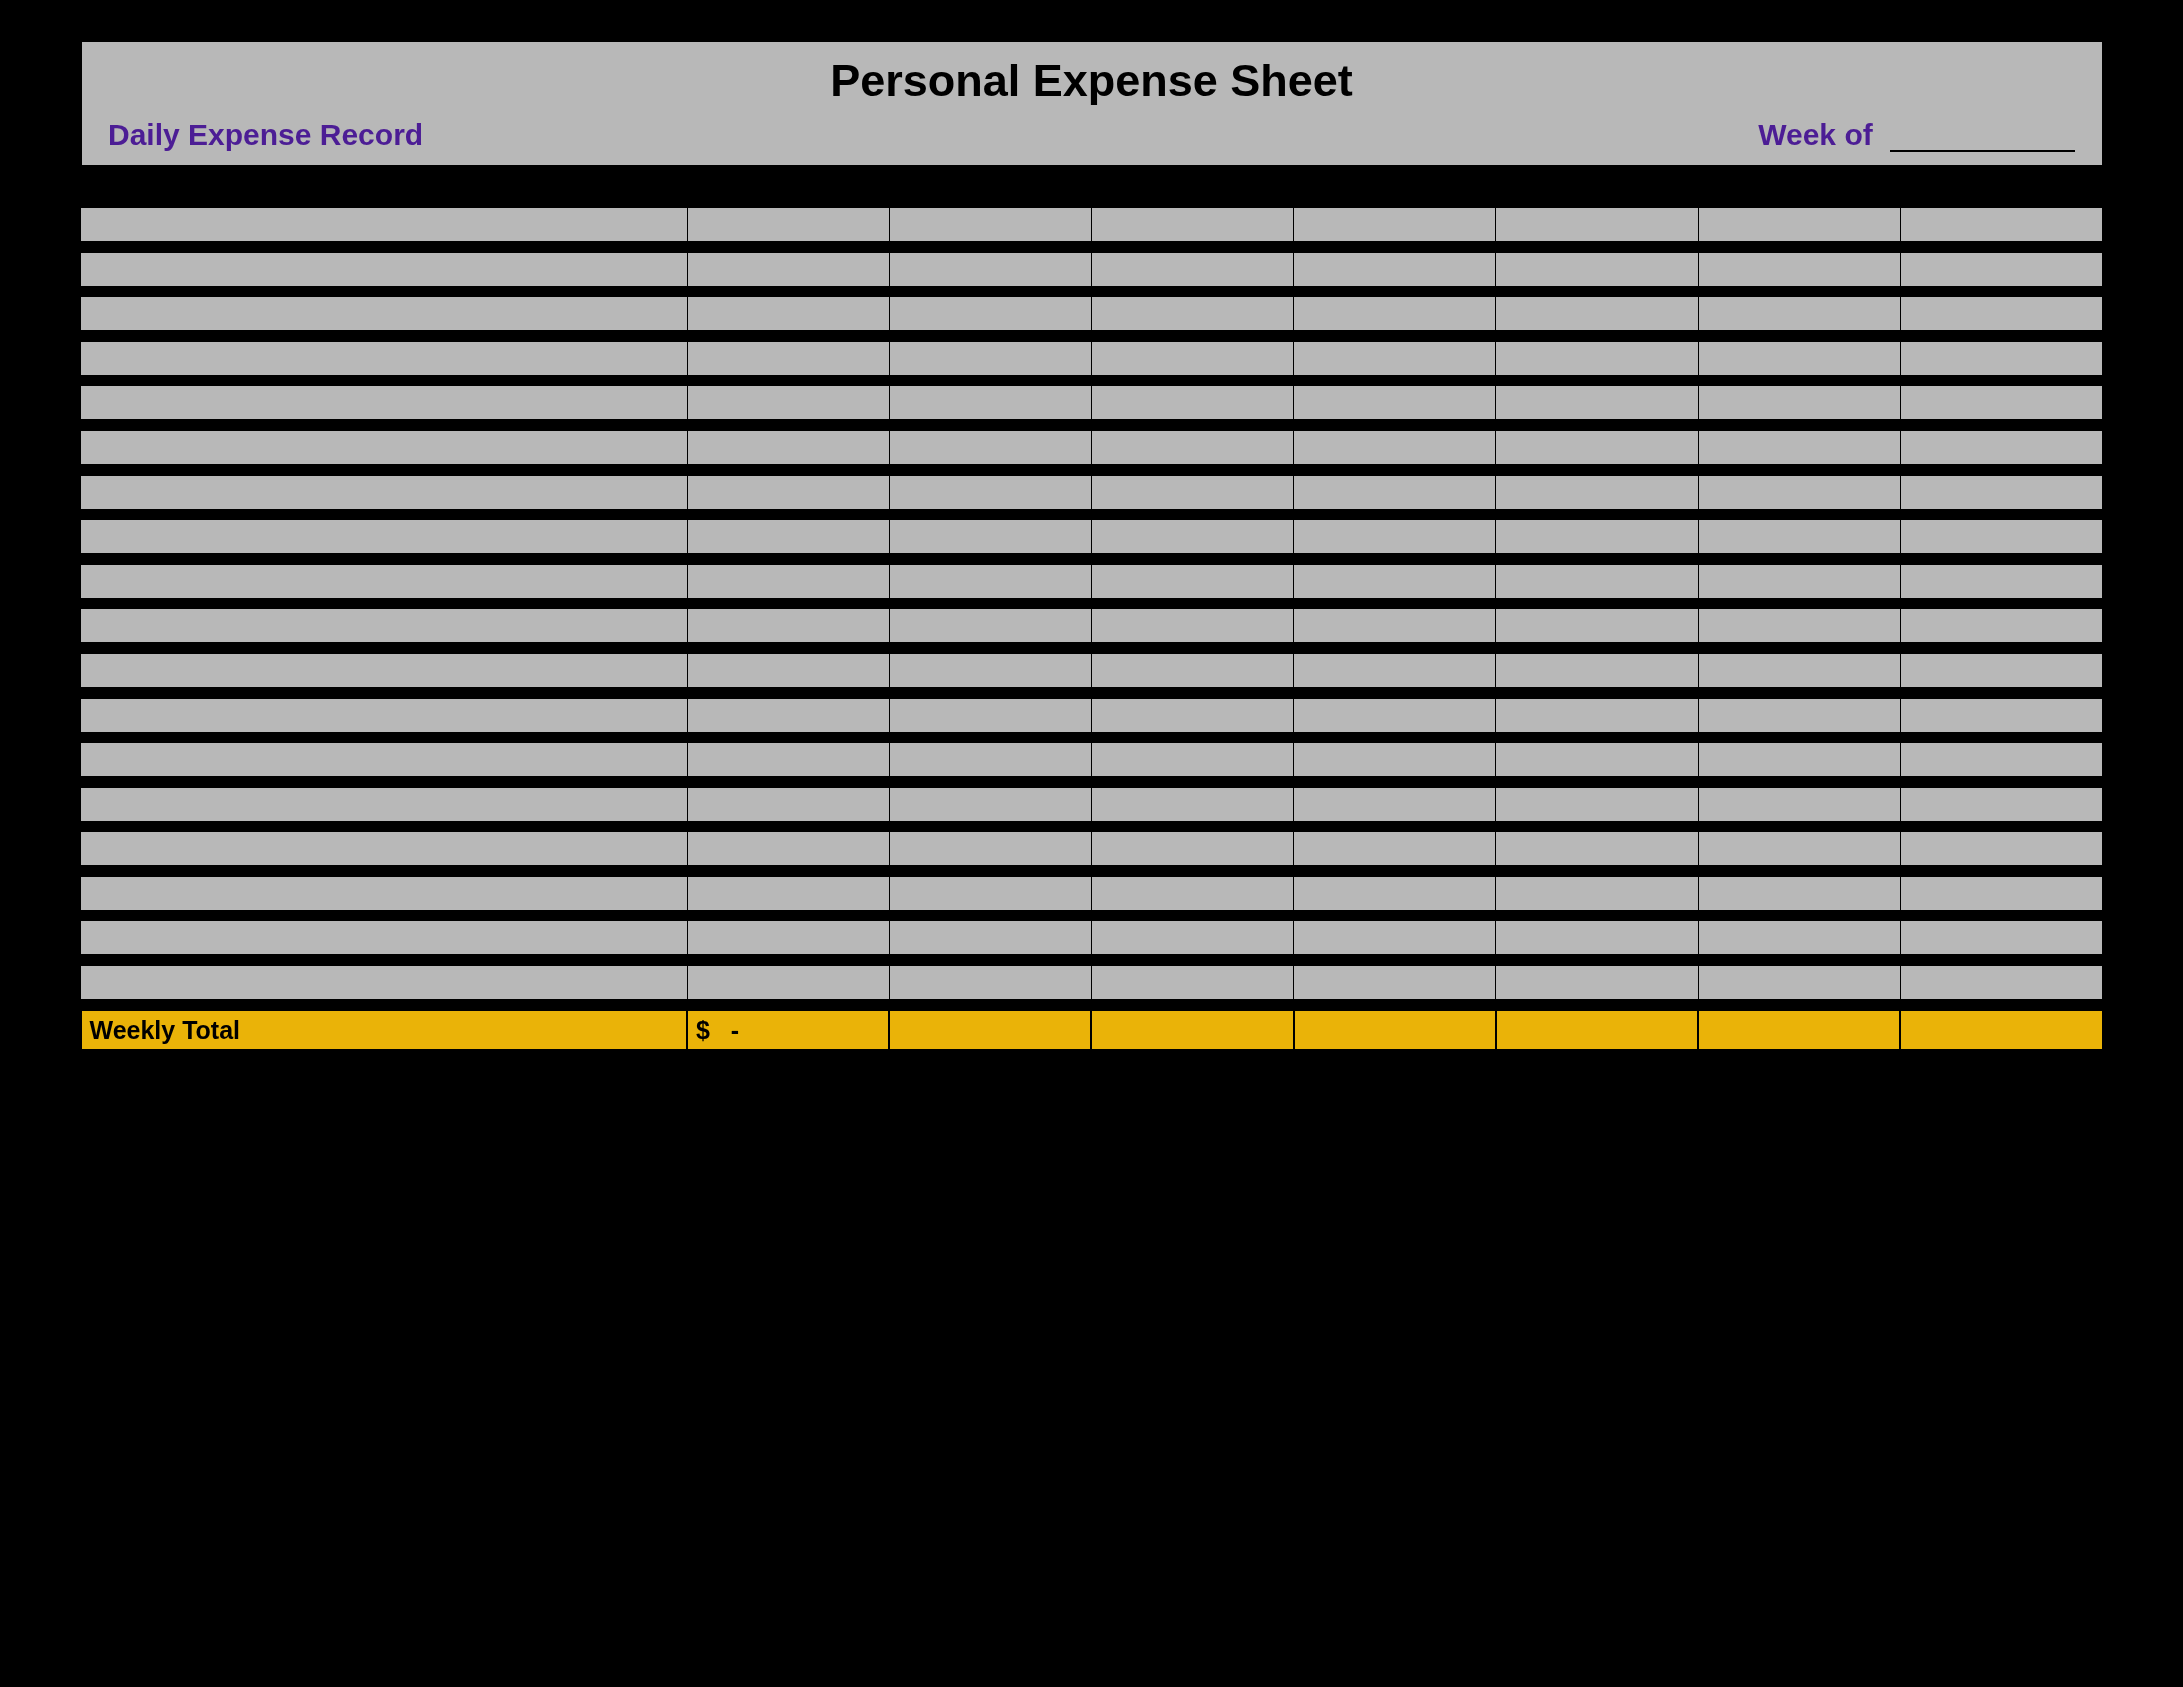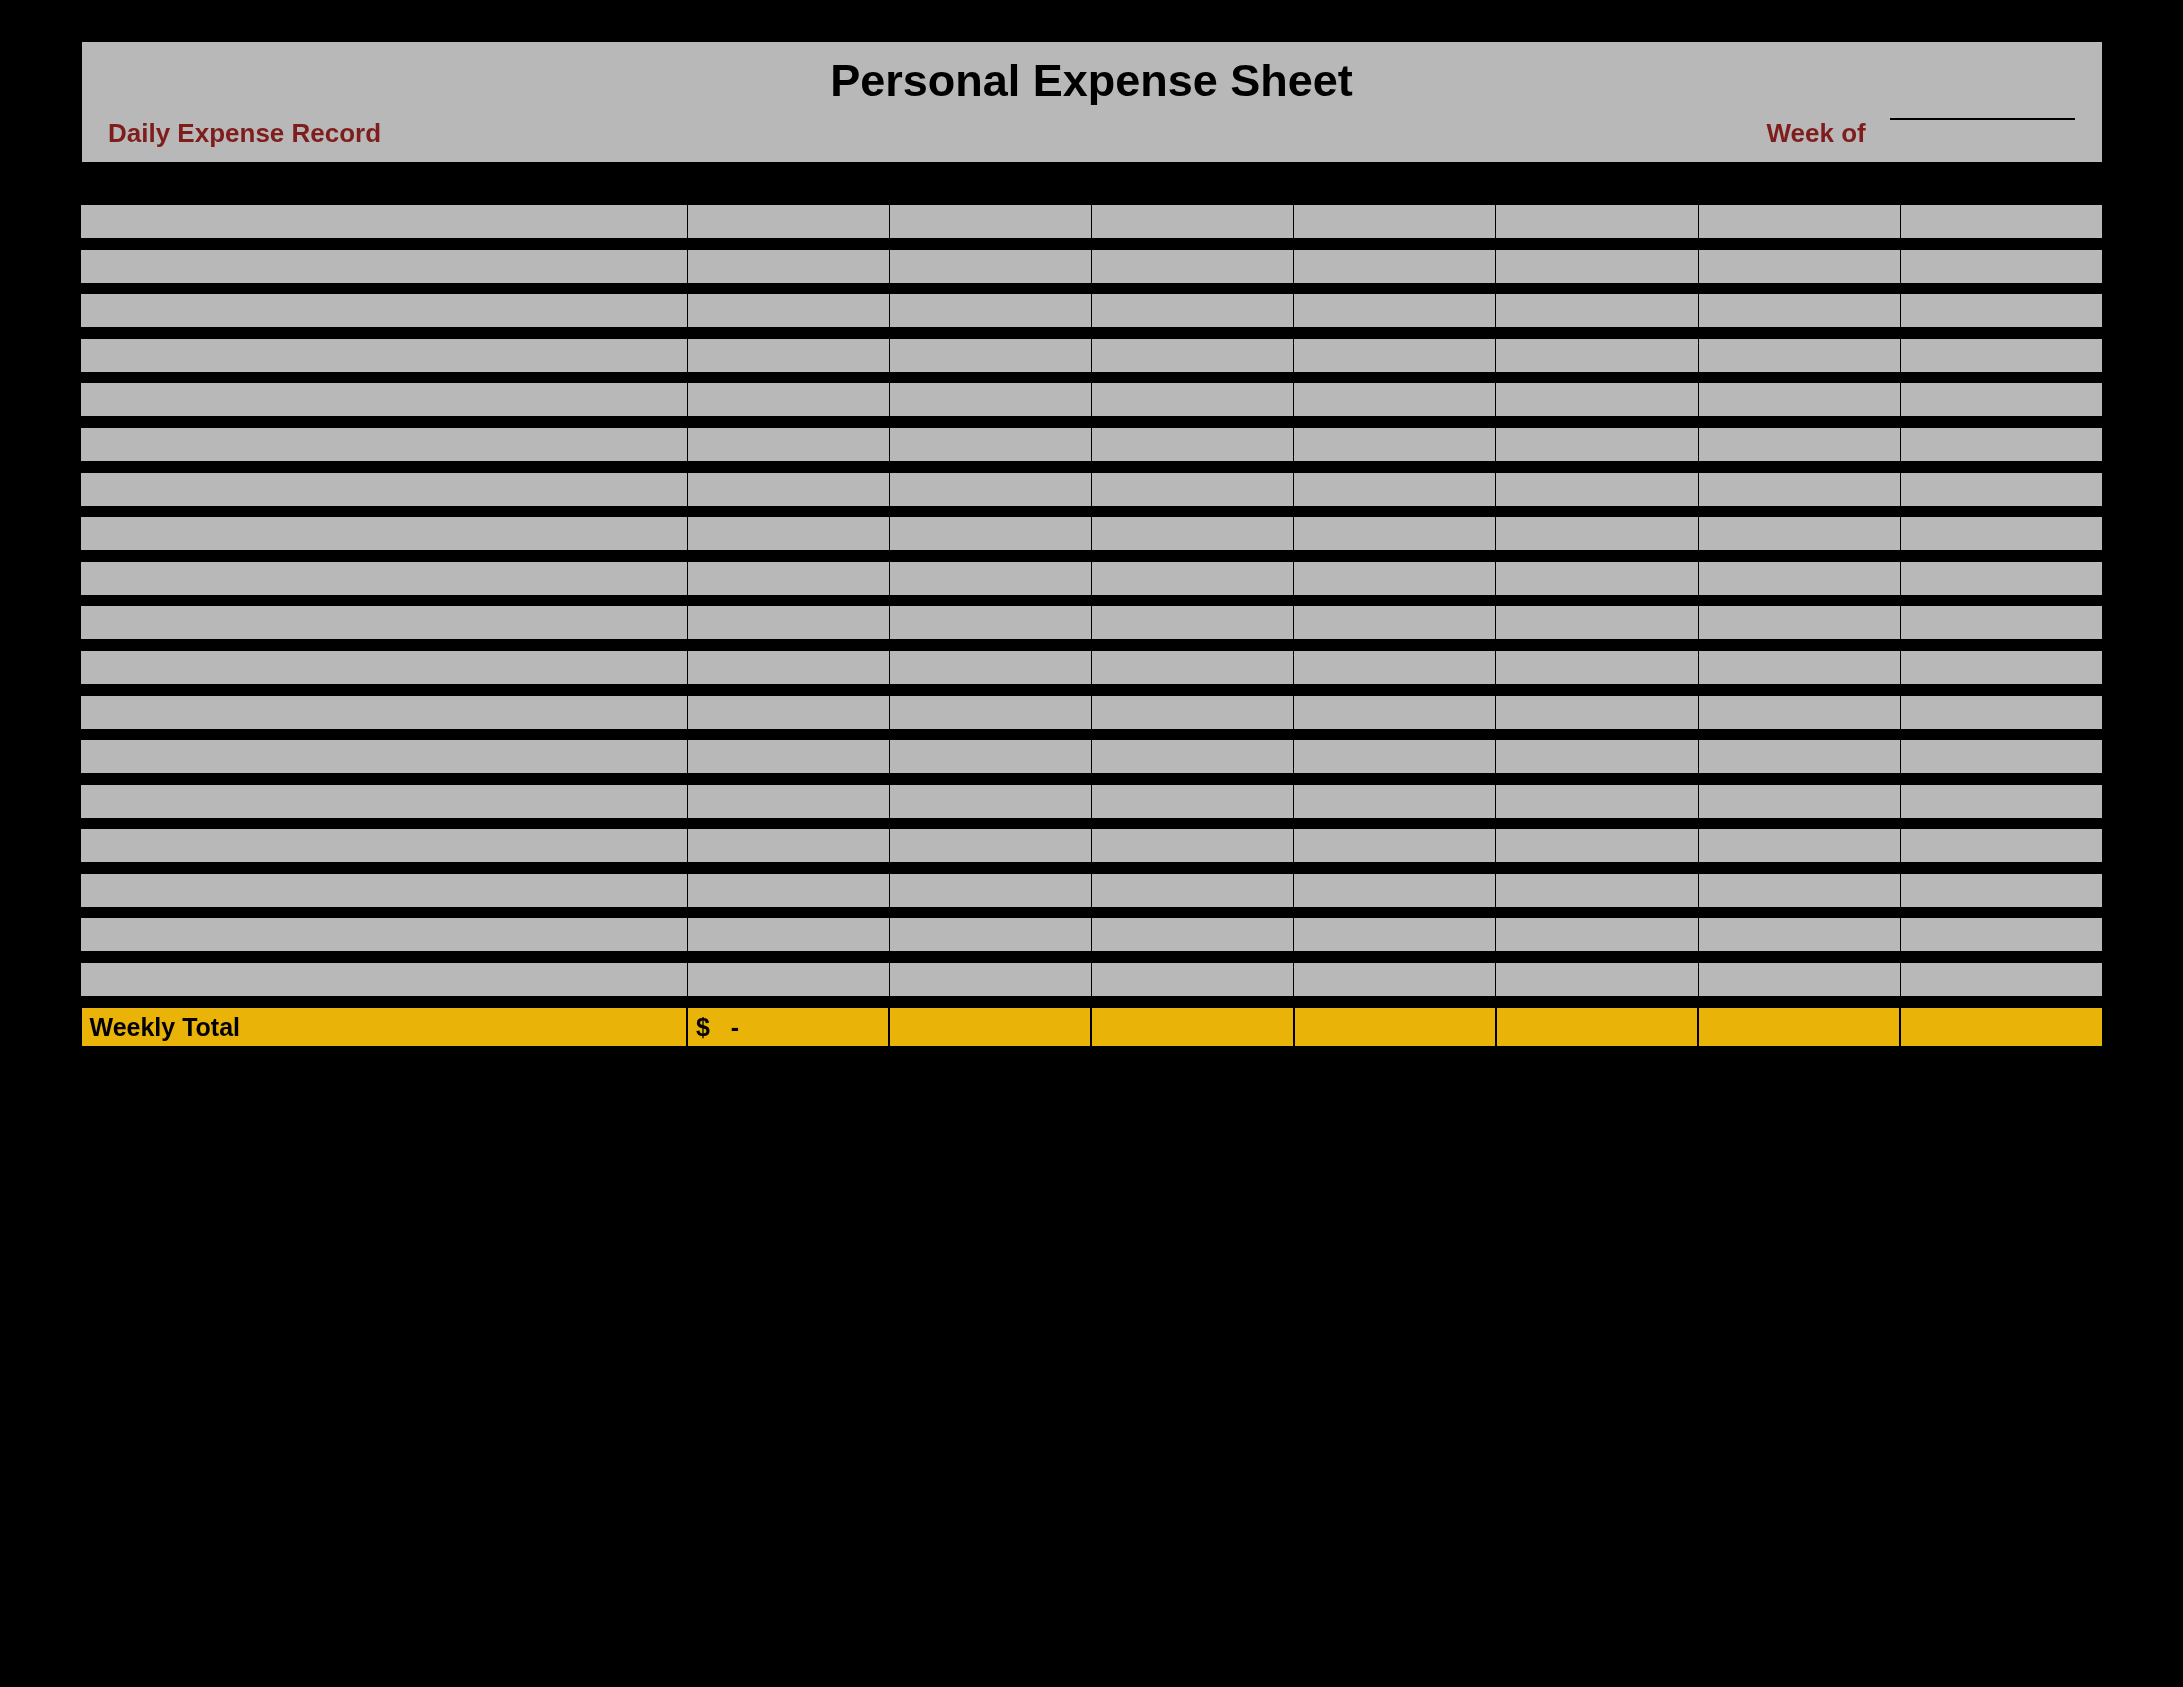--- a/index.html
+++ b/index.html
@@ -36,29 +36,29 @@
       font-size: 45px;
       font-weight: bold;
       margin-bottom: 10.6px;
       color: #000000;
     }
 
     .header-subtitle-row {
       display: flex;
       justify-content: space-between;
       align-items: center;
-      font-size: 26px;
+      font-size: 30px;
       font-weight: bold;
-      color: #7f1d1d;
+      color: #4c1d95;
     }
 
     .week-of-label {
       display: flex;
-      align-items: flex-start;
-      gap: 19px;
+      align-items: flex-end;
+      gap: 12px;
     }
 
     .week-of-line {
       display: inline-block;
       width: 185px;
       border-bottom: 2px solid #000000;
       margin-left: 5.3px;
     }
 
     .table-wrapper {

